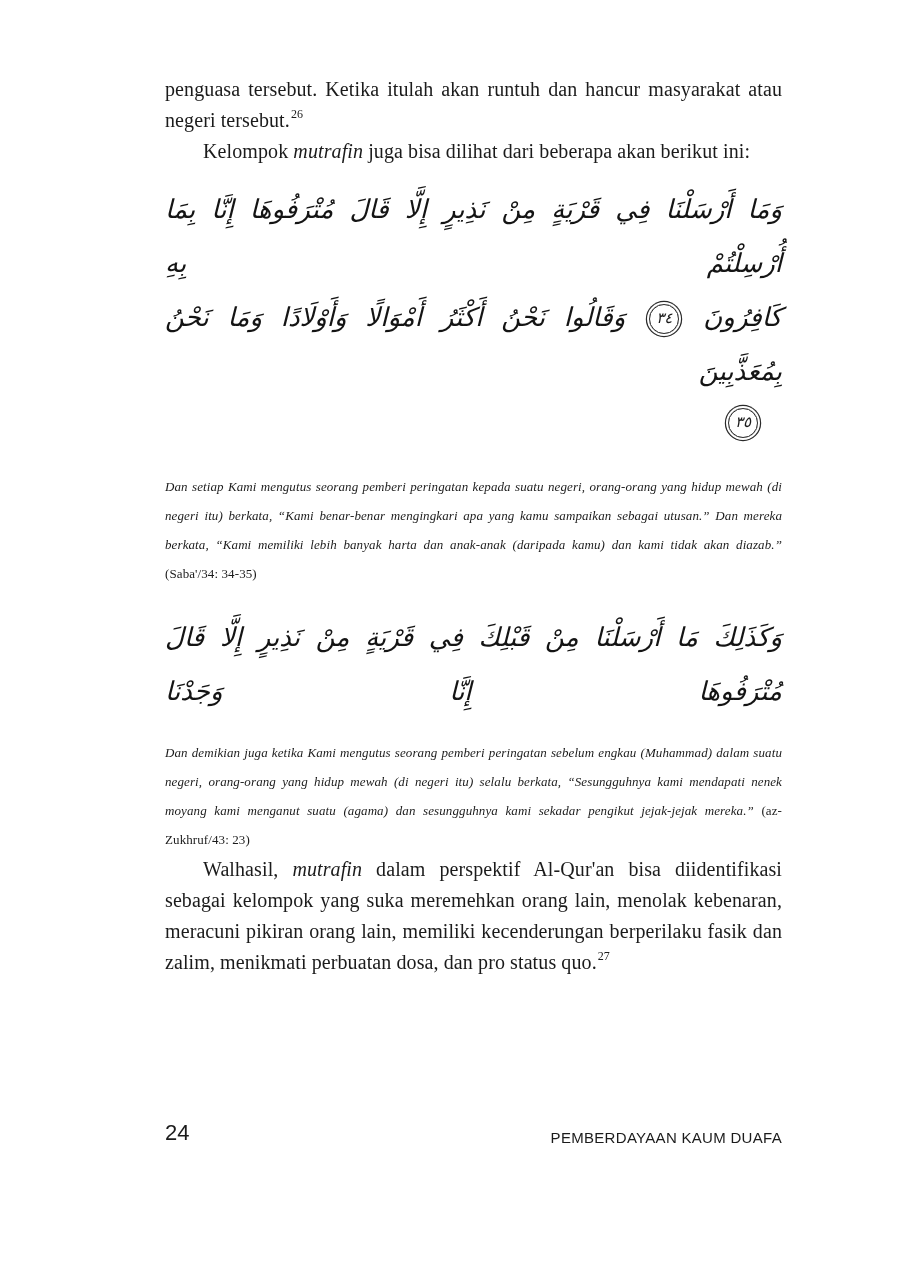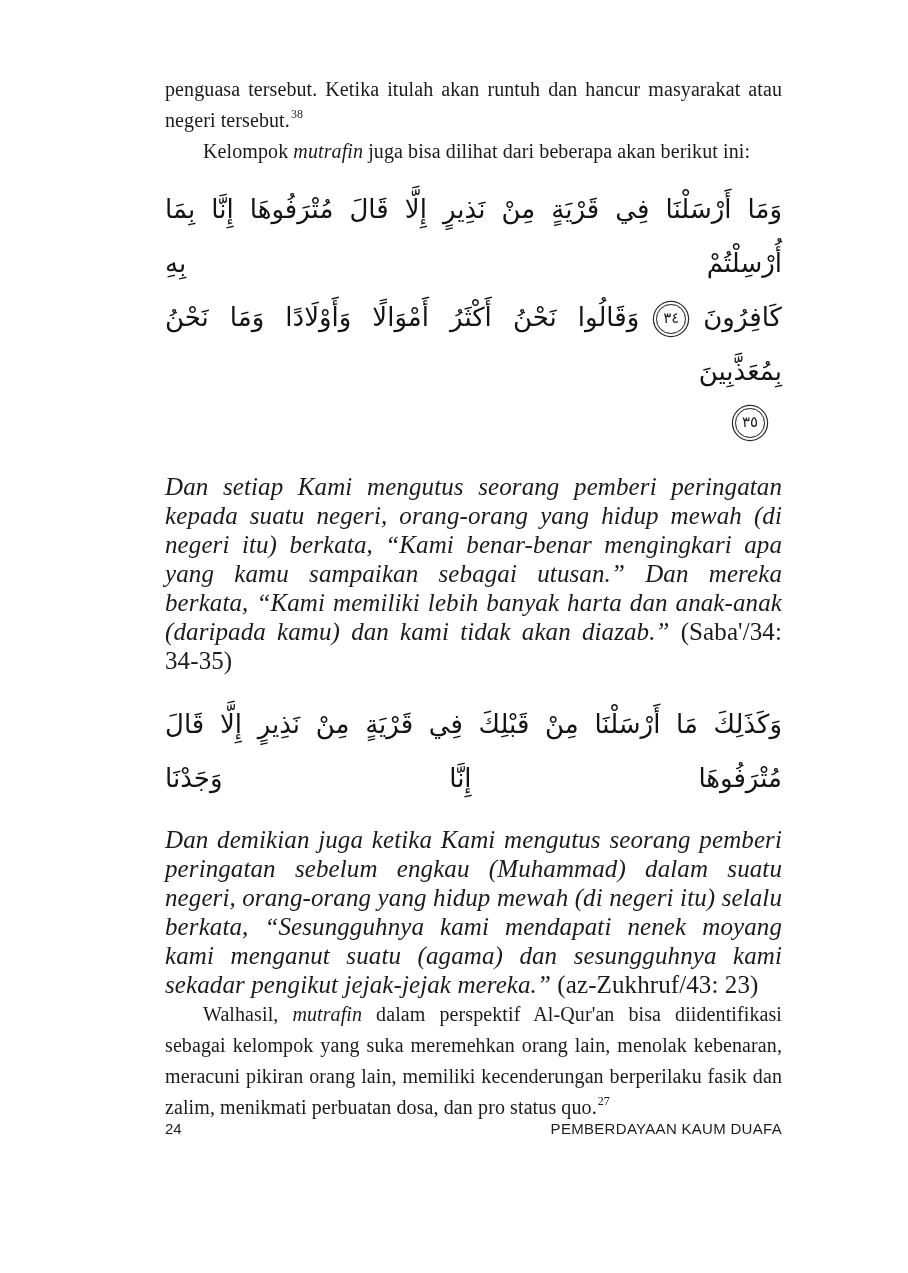--- a/index.html
+++ b/index.html
@@ -37,76 +37,77 @@
 
   
   .arabic {
     direction: rtl;
     font-family: "DejaVu Sans", sans-serif;
     color: #141414;
     font-size: 26px;
     line-height: 54px;
     margin-top: 15px;
     margin-bottom: 20px;
+    font-style: italic;
   }
   .aline { min-height: 54px; }
   .aline.just { text-align: justify; text-align-last: justify; }
   .aline.center { text-align: center; }
   .aline.endmark { padding-left: 6px; line-height: 46px; }
   .medallion {
     display: inline-flex;
     align-items: center;
     justify-content: center;
     width: 30px;
     height: 30px;
     border: 1.4px solid #2a2a2a;
     border-radius: 50%;
     box-shadow: 0 0 0 2px #ffffff, 0 0 0 3.2px #2a2a2a;
-    margin: 0 17px;
+    margin: 0 24px;
     vertical-align: middle;
   }
   .medallion .mnum {
     font-size: 15px;
     line-height: 1;
     color: #1b1b1b;
   }
 
   
   p.trans {
     margin: 0;
-    font-size: 25px;
+    font-size: 13px;
     line-height: 29px;
     text-align: justify;
     font-style: italic;
     letter-spacing: 0.1px;
   }
   p.trans .cite { font-style: normal; }
   .gap-md { margin-top: 22px; }
 
   
   .footer {
     position: absolute;
     left: 165px;
     top: 1120px;
     width: 617px;
     display: flex;
     justify-content: space-between;
     align-items: flex-end;
     font-family: "Liberation Sans", "DejaVu Sans", sans-serif;
   }
-  .page-number { font-size: 15px; color: #1b1b1b; }
+  .page-number { font-size: 22px; color: #1b1b1b; }
   .running-title { font-size: 15px; letter-spacing: 0.3px; color: #1b1b1b; }
 </style>
 </head>
 <body>
 
 <div class="page">
   <div class="content">
 
-    <p class="body"><span>penguasa tersebut. Ketika itulah akan runtuh dan hancur masyarakat atau negeri tersebut.</span><sup class="fn">38</sup></p>
+    <p class="body"><span>penguasa tersebut. Ketika itulah akan runtuh dan hancur masyarakat atau negeri tersebut.</span><sup class="fn">26</sup></p>
 
     <p class="body indent"><span>Kelompok </span><i class="term">mutrafin</i><span> juga bisa dilihat dari beberapa akan berikut ini:</span></p>
 
     <div class="arabic">
       <div class="aline just">وَمَا أَرْسَلْنَا فِي قَرْيَةٍ مِنْ نَذِيرٍ إِلَّا قَالَ مُتْرَفُوهَا إِنَّا بِمَا أُرْسِلْتُمْ بِهِ</div>
       <div class="aline just"><span>كَافِرُونَ</span><span class="medallion">
             <span class="mnum">٣٤</span>
           </span><span>وَقَالُوا نَحْنُ أَكْثَرُ أَمْوَالًا وَأَوْلَادًا وَمَا نَحْنُ بِمُعَذَّبِينَ</span></div>
       <div class="aline endmark"><span class="medallion">
             <span class="mnum">٣٥</span>

